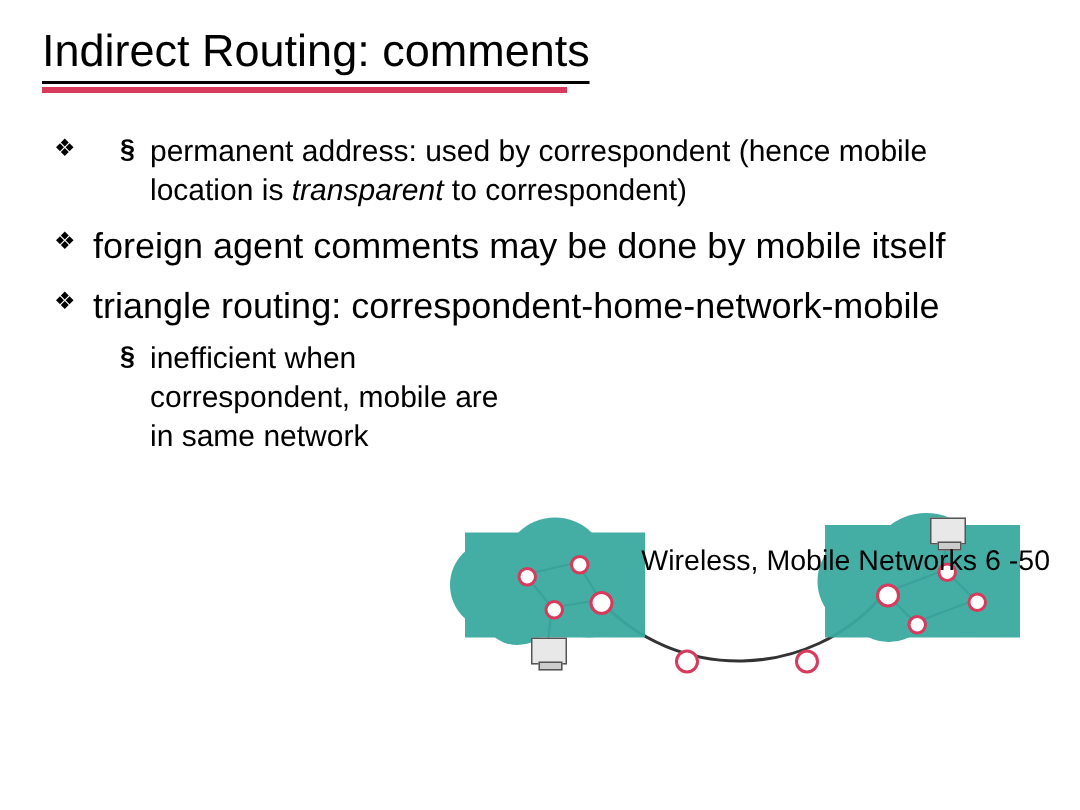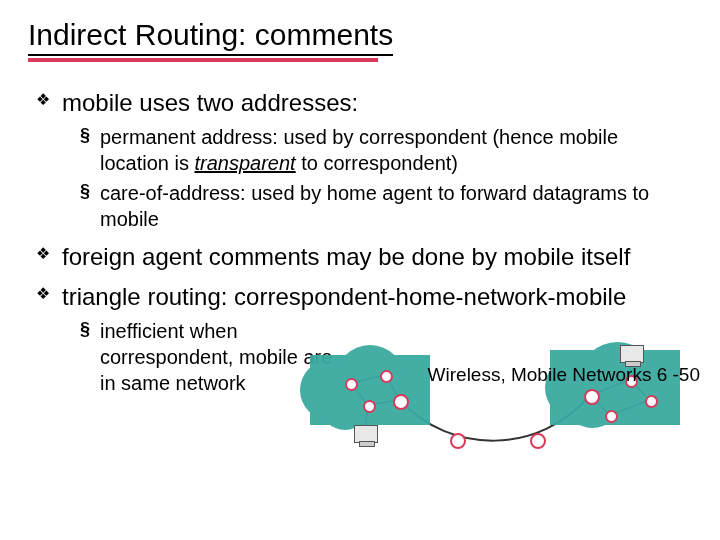--- a/index.html
+++ b/index.html
@@ -71,21 +71,21 @@
   ul.level2 > li::before {
     content: "§";
     position: absolute;
     left: 0;
     top: 0;
     font-size: 18px;
     color: #000;
     font-weight: 700;
   }
   .italic { font-style: italic; }
-  .underline { text-decoration: underline; }
+  .underline { }
   .footer {
     position: absolute;
     right: 20px;
     bottom: 14px;
     font-size: 19px;
   }
 
   
   .diagram {
     position: absolute;
@@ -147,26 +147,24 @@
 </head>
 <body>
 
 <div class="slide">
 
   <div class="title">Indirect Routing: comments</div>
   <div class="underline-accent"></div>
 
   <ul class="level1">
     <li>
-      <span>mobile uses two addresses:</span>
       <ul class="level2">
         <li>
           <span>permanent address: used by correspondent (hence mobile location is </span><span class="italic underline">transparent</span><span> to correspondent)</span>
         </li>
-        <li>care-of-address: used by home agent to forward datagrams to mobile</li>
       </ul>
     </li>
     <li>foreign agent comments may be done by mobile itself</li>
     <li>
       <span>triangle routing: correspondent-home-network-mobile</span>
       <ul class="level2" style="width:260px;">
         <li>inefficient when correspondent, mobile are in same network</li>
       </ul>
     </li>
   </ul>

